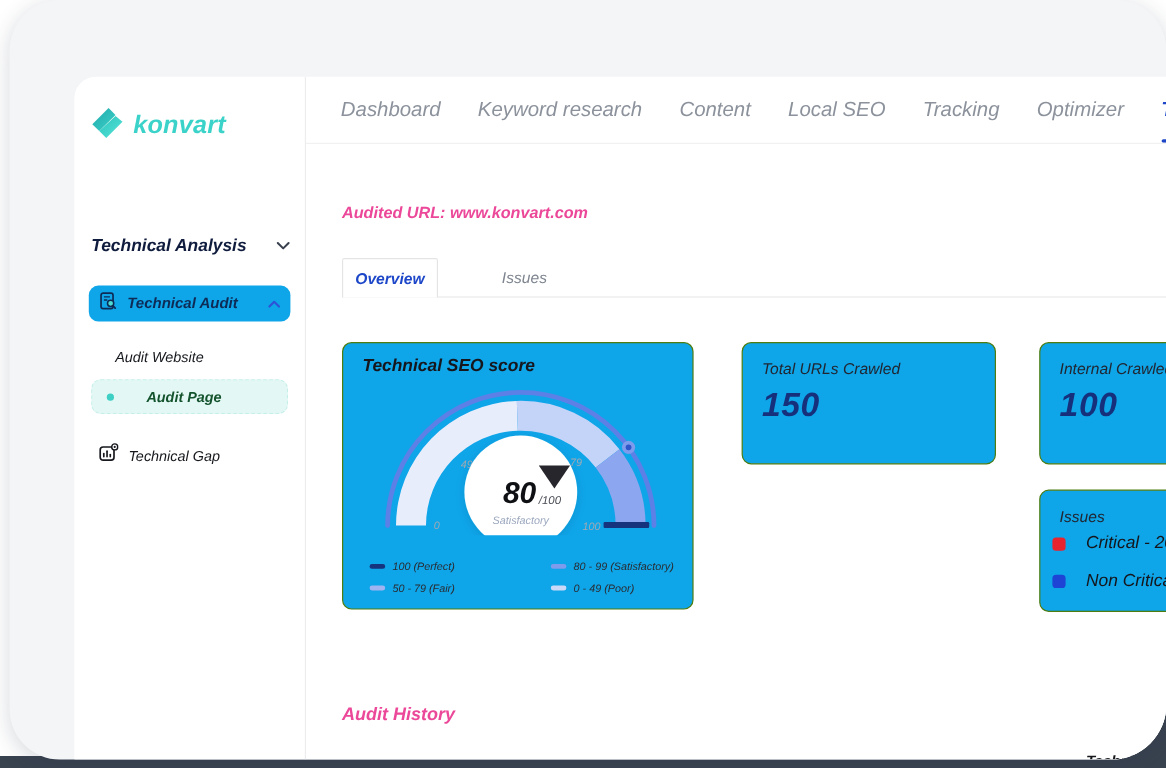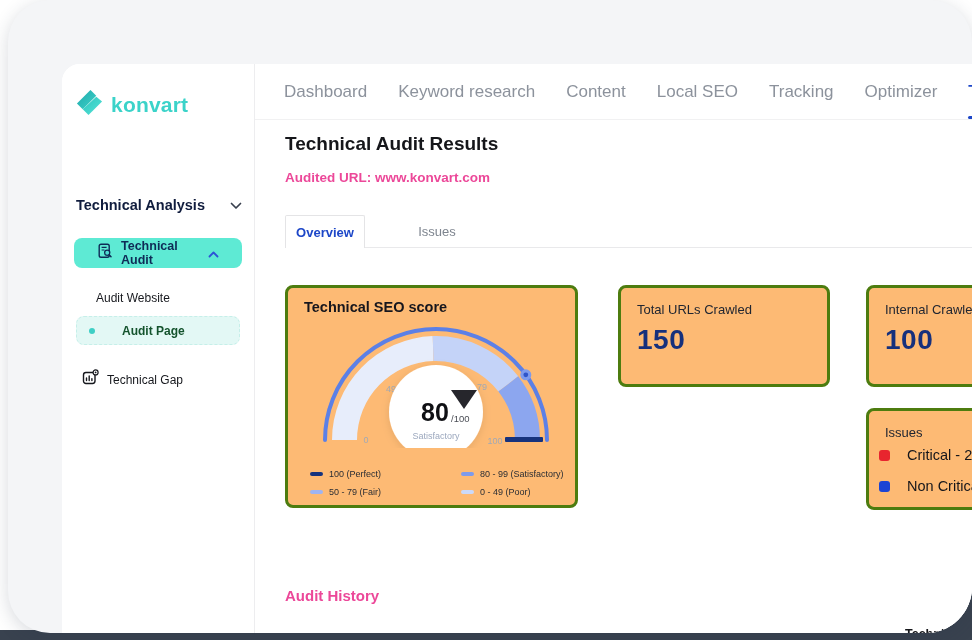--- a/index.html
+++ b/index.html
@@ -1,40 +1,40 @@
 <!DOCTYPE html>
 <html><head>
 <meta charset="utf-8">
 <style>
   * { margin:0; padding:0; box-sizing:border-box; }
   html,body { width:972px; height:640px; overflow:hidden; background:#ffffff;
               font-family:"Liberation Sans", sans-serif; }
-  .page { position:relative; width:972px; height:640px; }
+  .page { position:relative; width:972px; height:640px;font-style:italic; }
 
   
   .navy-bottom { position:absolute; left:0; right:0; bottom:0; height:10px; background:#39424F; }
   .navy-corner { position:absolute; right:0; bottom:0; width:46px; height:52px; background:#39424F; }
 
   
   .frame { position:absolute; left:8px; top:0; width:964px; height:633px;
            background:#F4F5F7; border-radius:42px 42px 46px 42px; overflow:hidden;
            box-shadow:0 4px 18px rgba(40,50,70,0.18); }
 
   
   .app { position:absolute; left:54px; top:64px; right:0; bottom:0;
          background:#ffffff; border-top-left-radius:18px; display:flex; overflow:hidden; }
 
   
   .sidebar { position:relative; width:193px; flex:0 0 193px; border-right:1px solid #EDEDEF; background:#fff; }
   .logo { position:absolute; left:13px; top:24px; display:flex; align-items:center; gap:7px; }
   .logo-text { font-size:21px; font-weight:700; color:#3BD3C9; letter-spacing:.2px; }
   .side-section { position:absolute; left:14px; top:132px; width:166px; display:flex; align-items:center; justify-content:space-between; }
   .side-section-label { font-size:14.5px; font-weight:700; color:#101C3D; }
-  .side-btn { position:absolute; left:12px; top:174px; width:168px; height:30px; background:#5eead4;
-              border-radius:8px; display:flex; align-items:center; padding:0 23px; cursor:pointer; }
+  .side-btn { position:absolute; left:12px; top:174px; width:168px; height:30px; background:#0ea5e9;
+              border-radius:8px; display:flex; align-items:center; padding:0 8px; cursor:pointer; }
   .side-btn-label { font-size:12.5px; font-weight:700; color:#0E2B56; margin-left:8px; }
   .side-btn .chev { margin-left:auto; }
   .side-sub { position:absolute; left:34px; top:227px; font-size:12px; color:#16181D; cursor:pointer; }
   .side-pill { position:absolute; left:14px; top:252px; width:164px; height:29px; background:#E3F8F5;
                border:1px dashed #C6EFE9; border-radius:8px; display:flex; align-items:center; cursor:pointer; }
   .side-pill .dot { width:6px; height:6px; border-radius:50%; background:#3ECFC5; margin-left:12px; }
   .side-pill-label { font-size:12px; font-weight:700; color:#14532d; margin-left:27px; }
   .side-item { position:absolute; left:20px; top:305px; display:flex; align-items:center; gap:8px; cursor:pointer; }
   .side-item-label { font-size:12px; color:#16181D; }
 
@@ -50,21 +50,21 @@
   .content { position:absolute; left:0; top:56px; right:0; bottom:0; }
   .page-title { position:absolute; left:30px; top:13px; font-size:19px; font-weight:600; color:#15161A; }
   .audited-url { position:absolute; left:30px; top:50px; font-size:13.5px; font-weight:700; color:#ec4899; }
 
   .tabs { position:absolute; left:30px; top:95px; right:0; height:33px; border-bottom:1px solid #E9E9EB; display:flex; }
   .tab { width:80px; display:flex; align-items:center; justify-content:center; font-size:13px; cursor:pointer; }
   .tab.active { background:#fff; border:1px solid #E4E4E6; border-bottom:none; margin-bottom:-1px;
                 border-radius:2px 2px 0 0; color:#1D47C8; font-weight:700; z-index:1; }
   .tab.inactive { margin-left:32px; color:#7E858F; }
 
-  .card { position:absolute; background:#fdba74; border:3px solid #4d7c0f; border-radius:8px; }
+  .card { position:absolute; background:#0ea5e9; border:1px solid #4d7c0f; border-radius:8px; }
   .gauge-card { left:30px; top:165px; width:293px; height:223px; }
   .gauge-title { position:absolute; left:16px; top:11px; font-size:14.5px; font-weight:700; color:#16161D; }
   .gauge-svg { position:absolute; left:0; top:0; width:293px; height:160px; }
   .legend-item { position:absolute; display:flex; align-items:center; gap:6px; font-size:9px; color:#2A2D33; }
   .legend-swatch { width:13px; height:4px; border-radius:2px; flex:0 0 13px; }
 
   .stat-card { width:212px; height:102px; padding:14px 16px; }
   .stat-label { font-size:13px; color:#212631; }
   .stat-value { font-size:28px; font-weight:800; color:#16307C; margin-top:7px; letter-spacing:.5px; }
   .card-total    { left:363px; top:165px; }
@@ -166,21 +166,20 @@
           <div class="nav-item">Keyword research</div>
           <div class="nav-item">Content</div>
           <div class="nav-item">Local SEO</div>
           <div class="nav-item">Tracking</div>
           <div class="nav-item">Optimizer</div>
           <div class="nav-item active">Technical SEO</div>
           <div class="nav-item">Link Building</div>
         </div>
 
         <div class="content">
-          <div class="page-title">Technical Audit Results</div>
           <div class="audited-url">Audited URL: www.konvart.com</div>
 
           <div class="tabs">
             <div class="tab active">Overview</div>
             <div class="tab inactive">Issues</div>
           </div>
 
           <div class="card gauge-card">
             <div class="gauge-title">Technical SEO score</div>
             <svg class="gauge-svg" viewBox="0 0 293 160">

